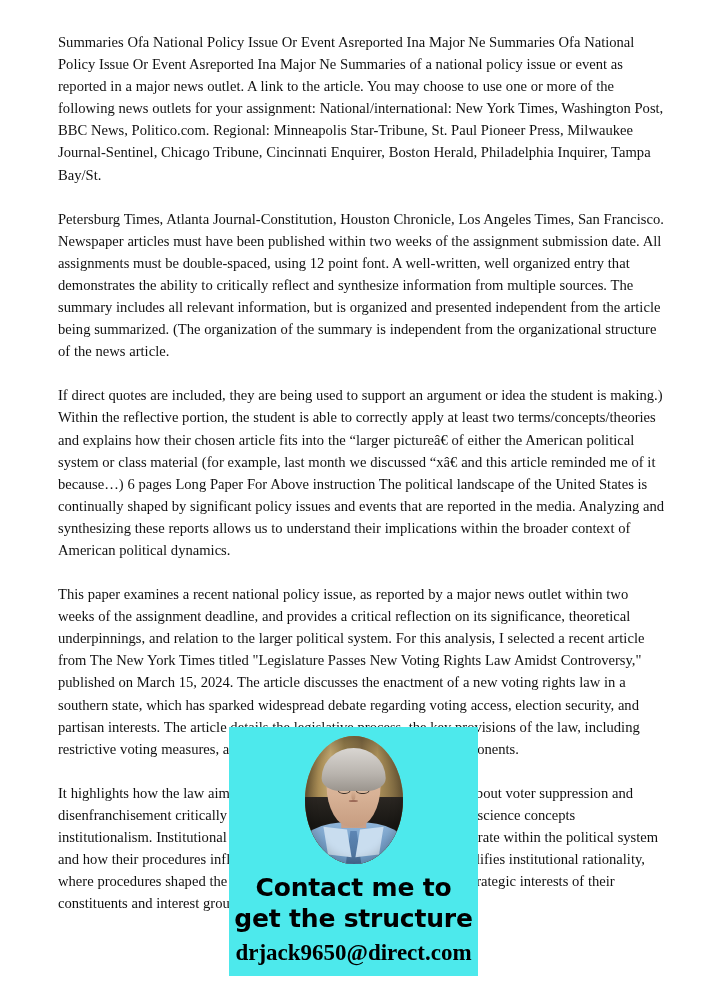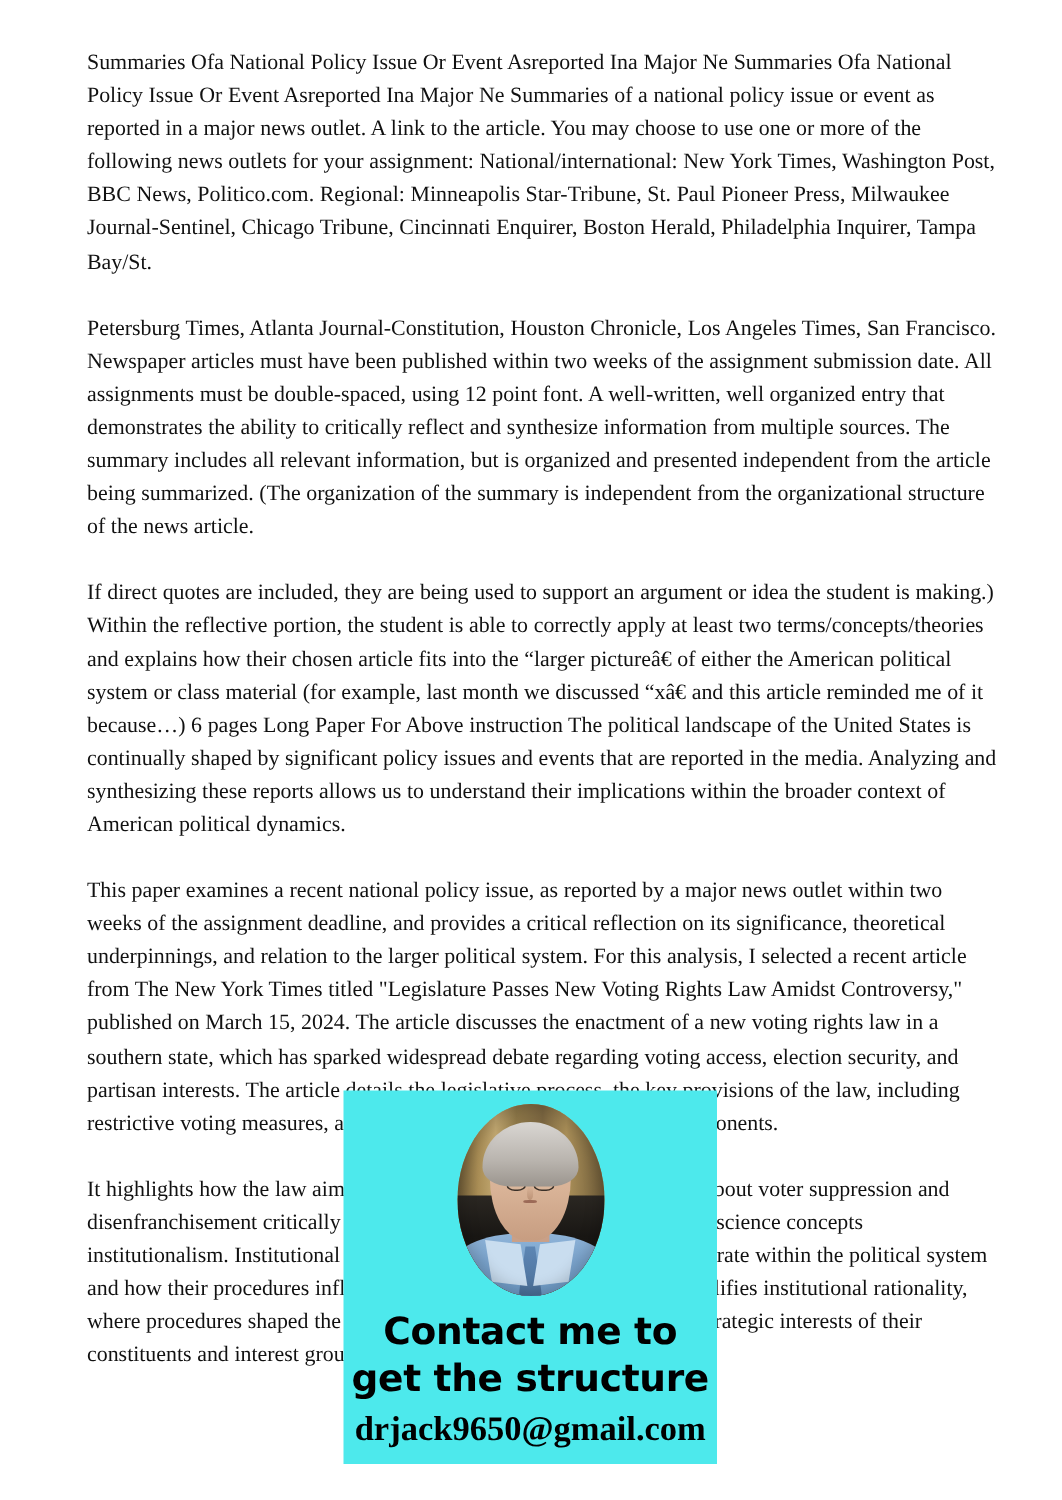--- a/index.html
+++ b/index.html
@@ -233,16 +233,16 @@
       </div>
       <div class="ph-hair"></div>
       <div class="ph-vignette"></div>
     </div>
 
     <div id="contact-lines">
       <div>Contact me to</div>
       <div>get the structure</div>
     </div>
 
-    <div id="contact-email">drjack9650@gmail.com</div>
+    <div id="contact-email">drjack9650@direct.com</div>
   </div>
 
 </div>
 
 </body></html>

